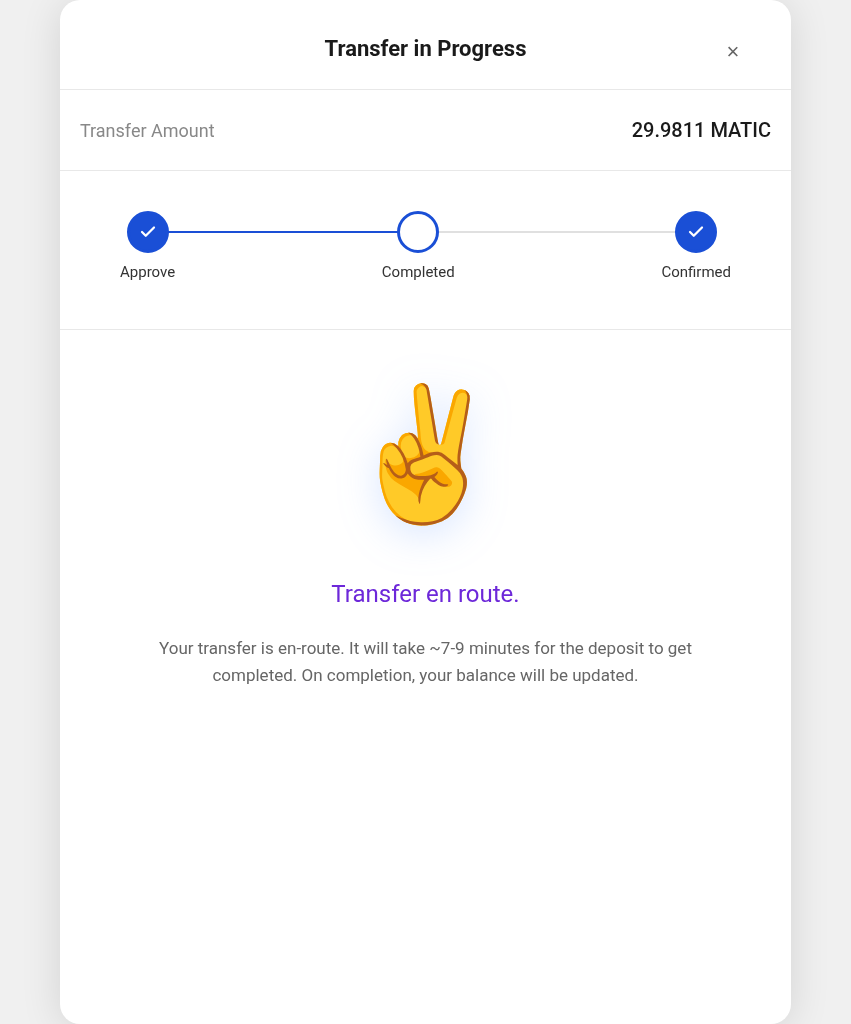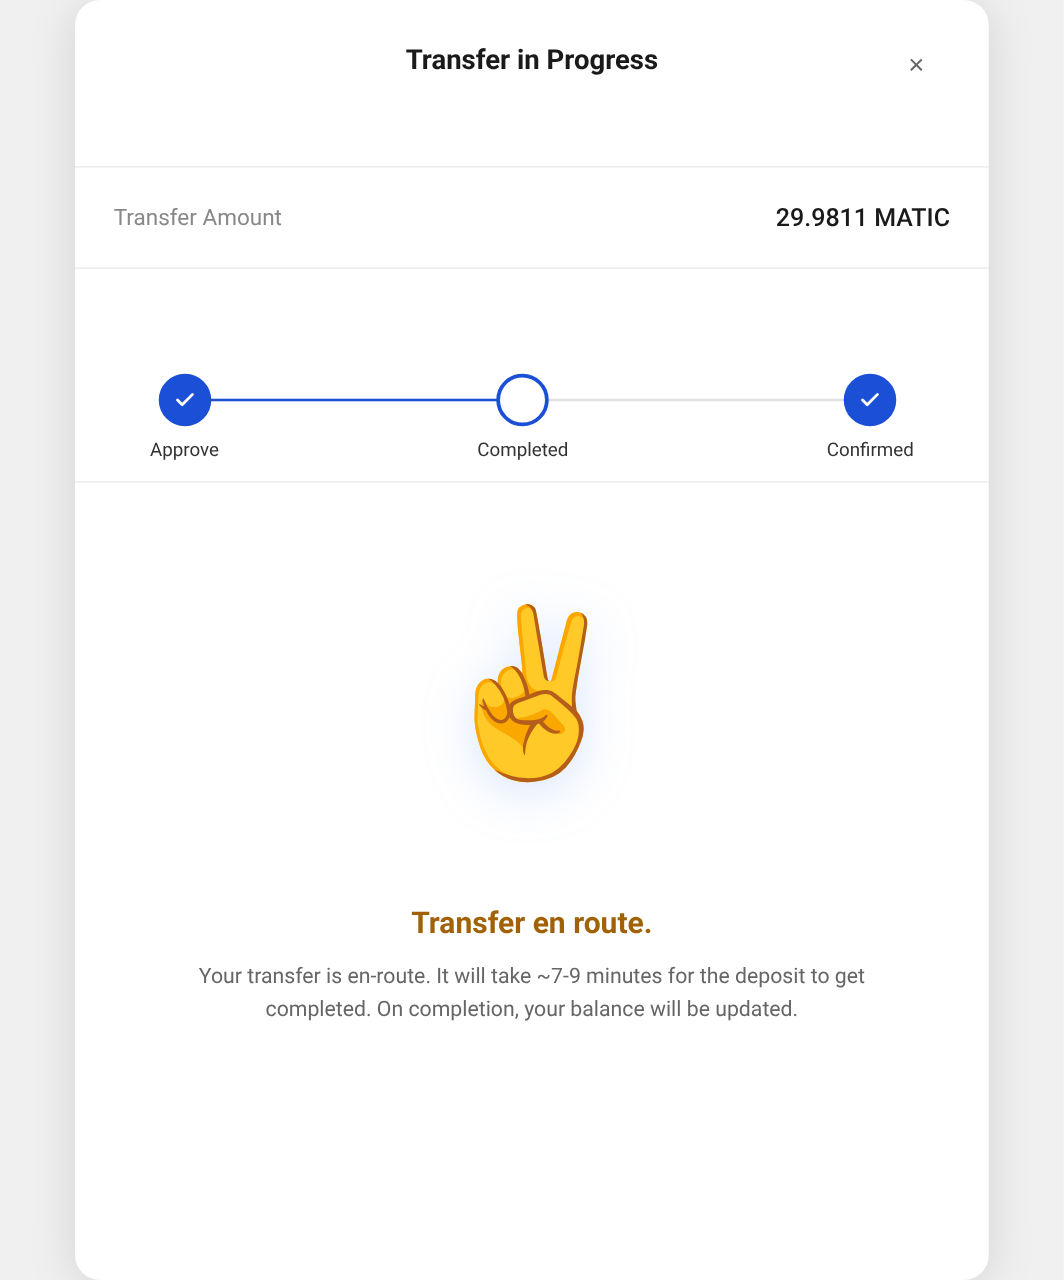--- a/index.html
+++ b/index.html
@@ -20,21 +20,20 @@
     .modal {
       background: #ffffff;
       border-radius: 20px;
       width: 731px;
       min-height: 1024px;
       padding: 0;
       position: relative;
       box-shadow: 0 4px 40px rgba(0,0,0,0.12);
       display: flex;
       flex-direction: column;
-      gap: 44px;
     }
 
     .modal-header {
       display: flex;
       align-items: center;
       justify-content: center;
       padding: 36px 40px 28px;
       position: relative;
       border-bottom: none;
     }
@@ -60,41 +59,41 @@
       display: flex;
       align-items: center;
       justify-content: center;
       border-radius: 50%;
     }
 
     .transfer-amount-row {
       display: flex;
       justify-content: space-between;
       align-items: center;
-      padding: 28px 31px;
+      padding: 28px 20px;
       border-bottom: 1px solid #e8e8e8;
       border-top: 1px solid #e8e8e8;
       margin: 0 0;
     }
 
     .transfer-amount-label {
       font-size: 18px;
       color: #888;
       font-weight: 400;
     }
 
     .transfer-amount-value {
       font-size: 20px;
       color: #1a1a1a;
       font-weight: 500;
       margin-left: 40px;
     }
 
     .progress-section {
-      padding: 40px 60px 16px;
+      padding: 40px 60px 48px;
       border-bottom: 1px solid #e8e8e8;
     }
 
     .progress-steps {
       display: flex;
       align-items: center;
       justify-content: space-between;
       position: relative;
     }
 
@@ -172,23 +171,23 @@
       filter: drop-shadow(0 8px 20px rgba(100, 150, 255, 0.25));
     }
 
     .message-section {
       padding: 20px 80px 60px;
       text-align: center;
     }
 
     .message-title {
       font-size: 24px;
-      font-weight: 700;
-      color: #a16207;
-      margin-bottom: 16px;
+      font-weight: 400;
+      color: #6d28d9;
+      margin-bottom: 27px;
     }
 
     .message-body {
       font-size: 17px;
       color: #666;
       line-height: 1.6;
       font-weight: 400;
     }
 
     .checkmark-svg {

